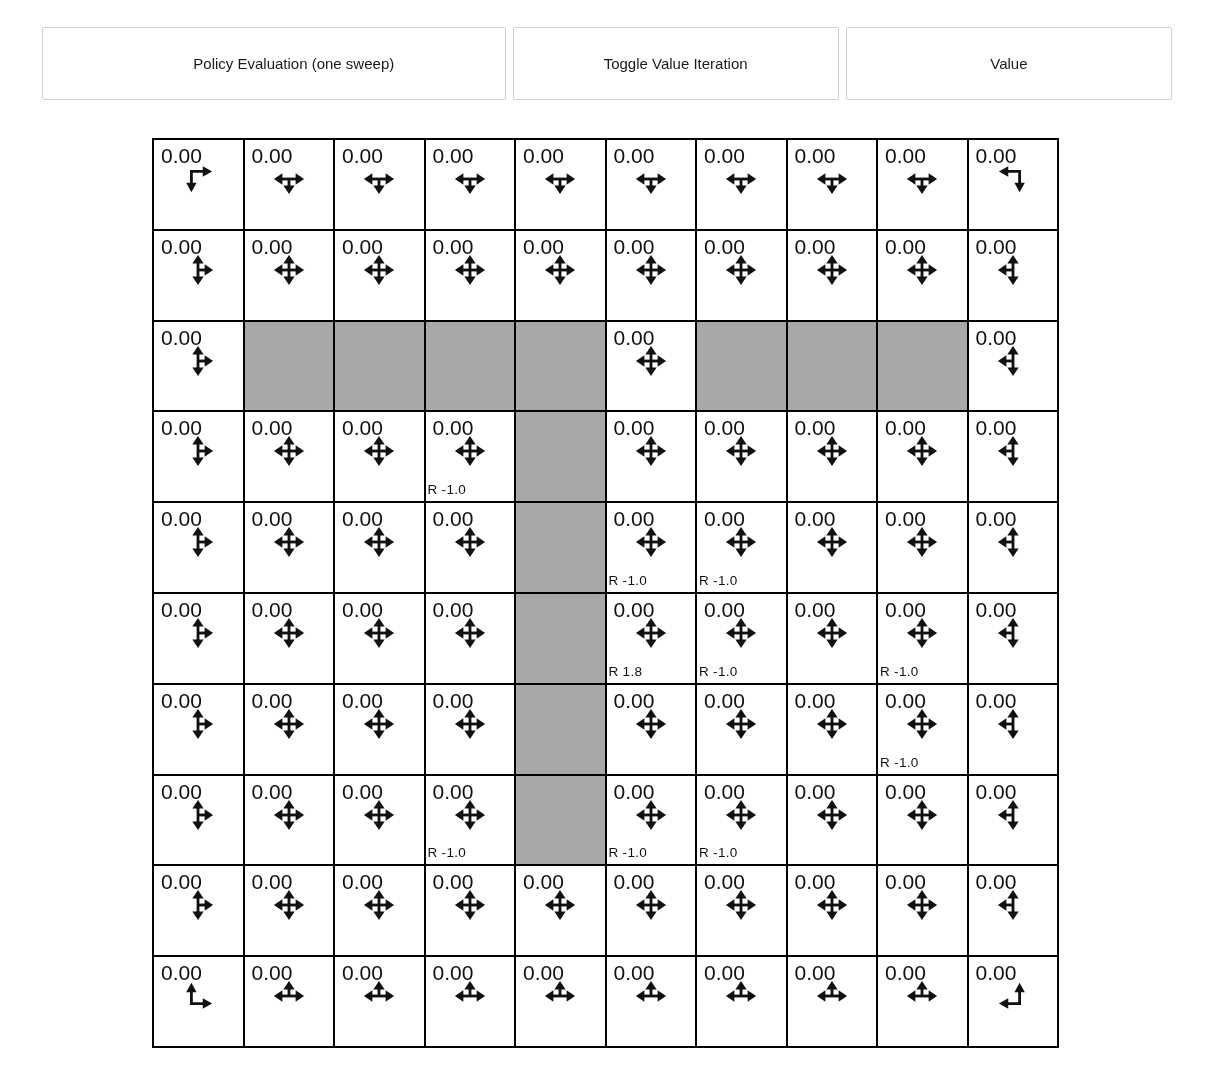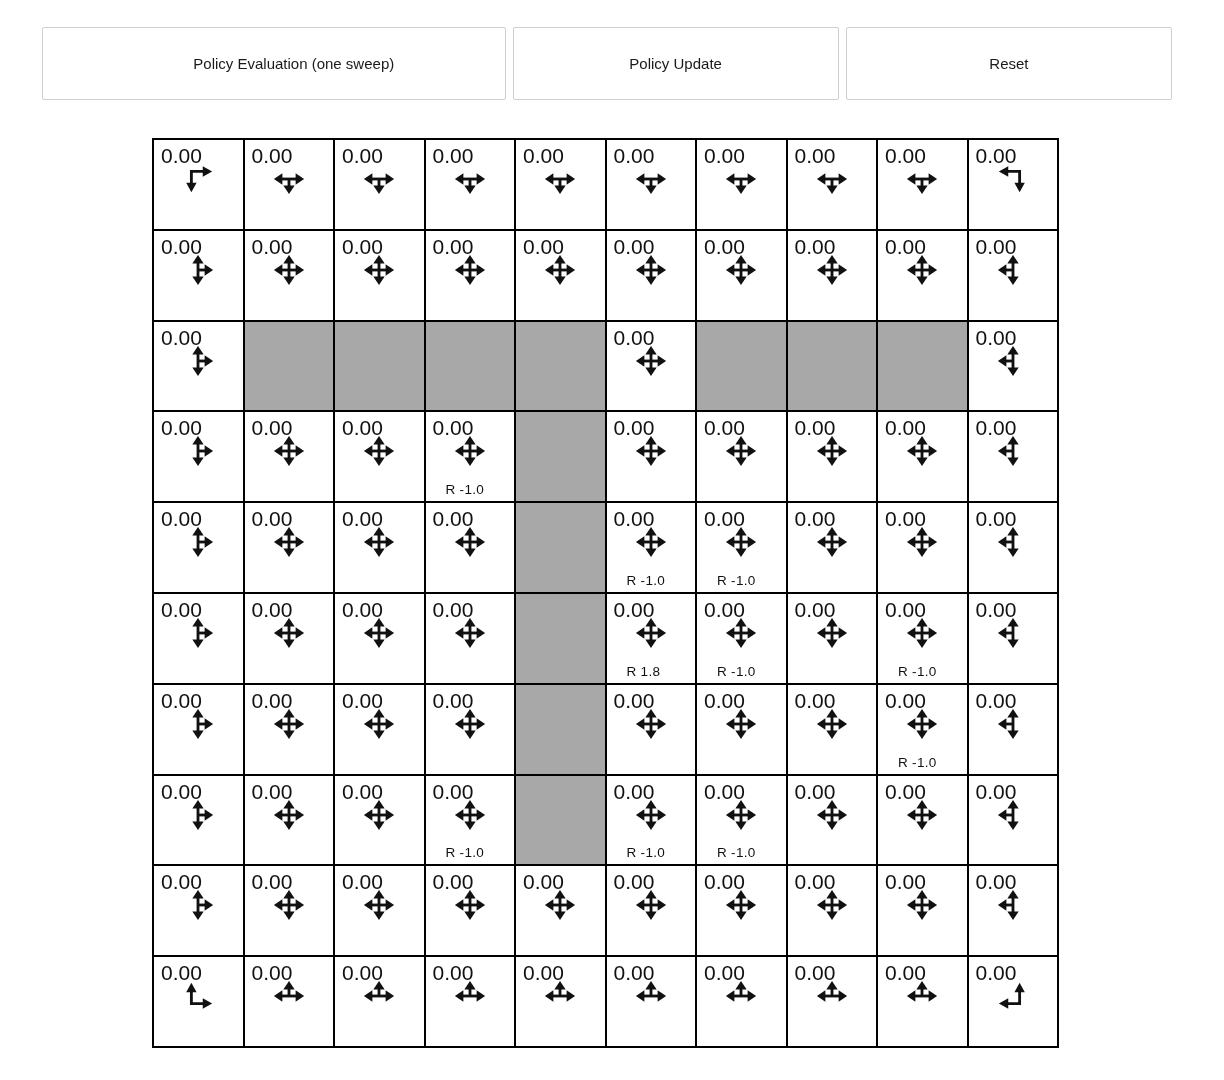--- a/index.html
+++ b/index.html
@@ -67,36 +67,36 @@
     color: #111111;
   }
   .arr {
     width: 100%;
     text-align: center;
     margin-top: -5px;
     line-height: 0;
   }
   .rw {
     position: absolute;
-    left: 20px;
+    left: 2px;
     bottom: 4px;
     font-size: 13.5px;
     color: #111111;
     letter-spacing: 0.3px;
   }
 </style>
 </head>
 <body>
 
 <div class="page">
 
   <div class="toolbar">
     <button class="btn wide">Policy Evaluation (one sweep)</button>
-    <button class="btn">Policy Update</button>
-    <button class="btn">Reset</button>
+    <button class="btn">Toggle Value Iteration</button>
+    <button class="btn">Value</button>
   </div>
 
   <div class="gridworld">
       <div class="cell">
         <div class="val">0.00</div>
         <div class="arr"><svg width="34" height="34" viewBox="0 0 36 36" xmlns="http://www.w3.org/2000/svg">
             <path d="M11 23 L11 10 L24 10" fill="none" stroke="#111111" stroke-width="3"></path>
             <polygon points="5.5,22 16.5,22 11,32" fill="#111111"></polygon>
             <polygon points="23,4.5 23,15.5 33,10" fill="#111111"></polygon>
           </svg></div>

